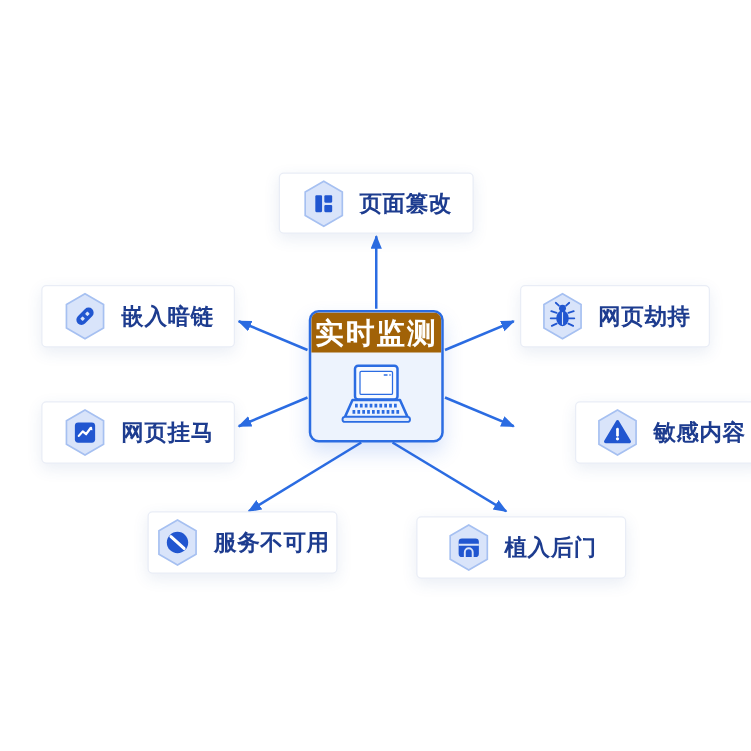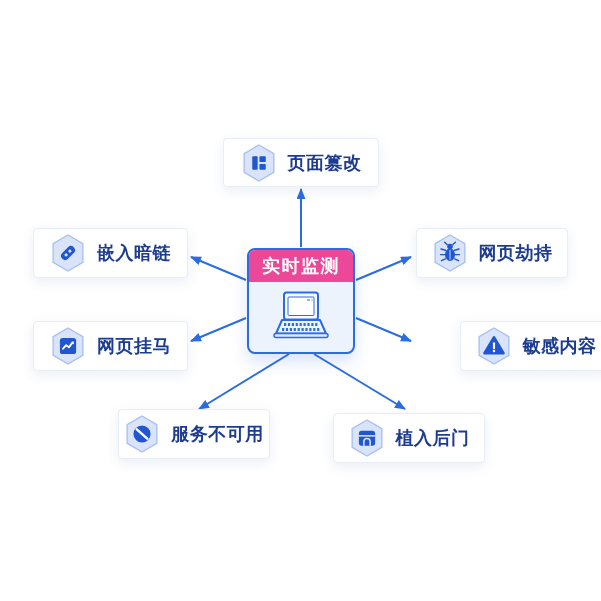--- a/index.html
+++ b/index.html
@@ -14,29 +14,29 @@
     display:flex;align-items:center;justify-content:center;gap:11px;box-sizing:border-box;
   }
   .box .label{font-size:18px;font-weight:600;color:#1d3c8f;letter-spacing:0.5px;white-space:nowrap;}
   .hex{width:36px;height:40px;display:block;flex:0 0 auto;}
   .pos-top{left:223px;top:138px;width:156px;height:49px;}
   .pos-left-upper{left:33px;top:228px;width:155px;height:50px;}
   .pos-left-lower{left:33px;top:321px;width:155px;height:50px;}
   .pos-right-upper{left:416px;top:228px;width:152px;height:50px;}
   .pos-right-lower{left:416px;top:321px;width:152px;height:50px;margin-left:44px;}
   .pos-bottom-left{left:118px;top:409px;width:152px;height:50px;}
-  .pos-bottom-right{left:333px;top:413px;width:152px;height:50px;}
+  .pos-bottom-right{left:333px;top:413px;width:168px;height:50px;}
   .center-box{
     position:absolute;left:247px;top:248px;width:108px;height:106px;box-sizing:border-box;
     border:2px solid #2b6ce2;border-radius:8px;background:#edf3fd;overflow:hidden;
     box-shadow:0 8px 16px rgba(43,108,226,0.18);
   }
   .center-header{
-    height:32px;background:#ec4899;display:flex;align-items:center;justify-content:center;
-    color:#ffffff;font-size:18px;font-weight:bold;letter-spacing:1.5px;white-space:nowrap;
+    height:32px;background:#a16207;display:flex;align-items:center;justify-content:center;
+    color:#ffffff;font-size:23px;font-weight:bold;letter-spacing:1.5px;white-space:nowrap;
   }
   .center-body{height:70px;display:flex;align-items:center;justify-content:center;}
 </style>
 </head>
 <body>
 
 <div class="canvas">
 
   <svg class="arrows" width="601" height="601">
     <defs>

